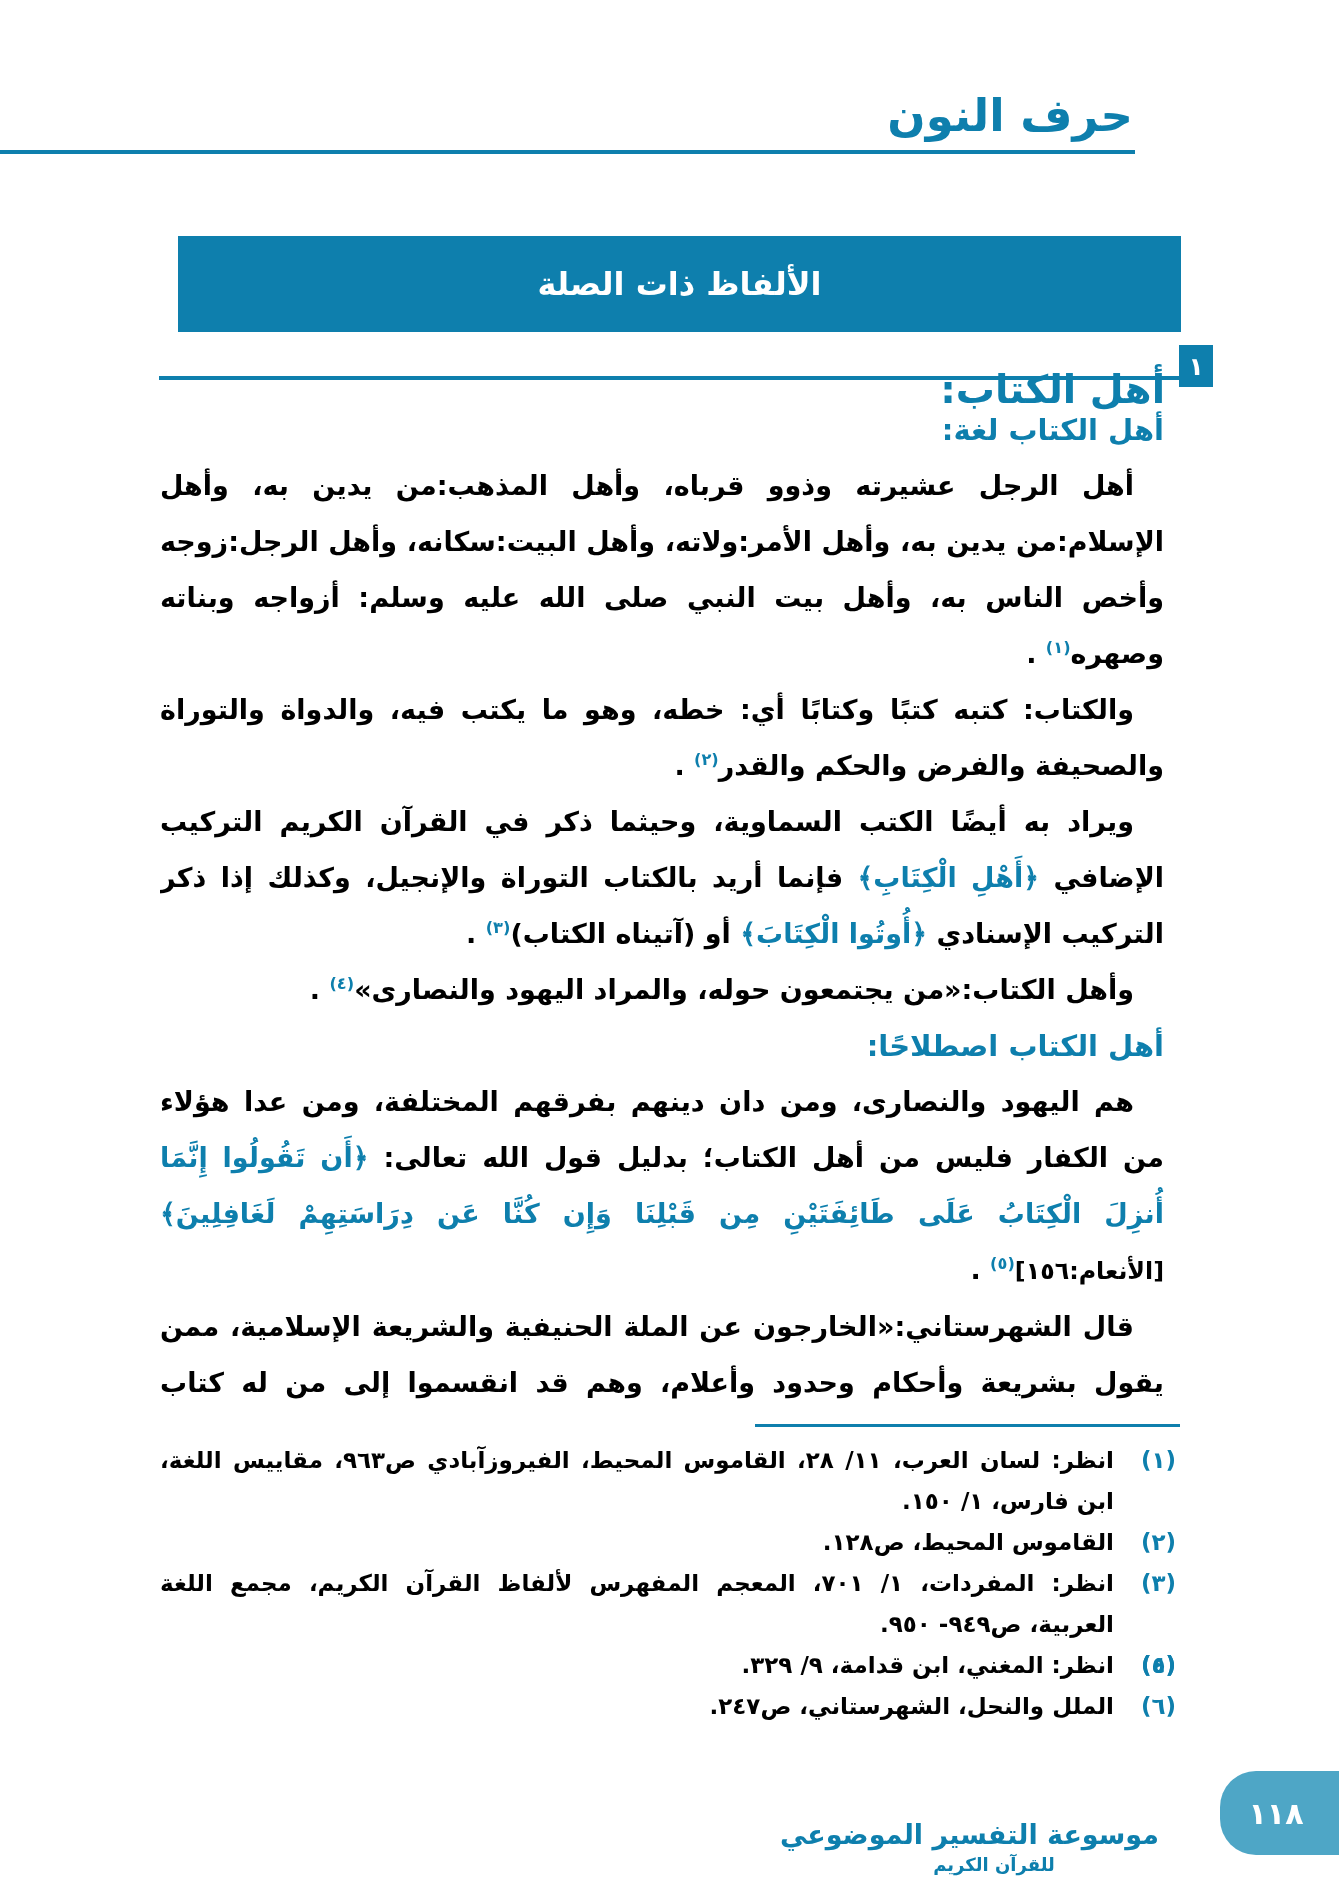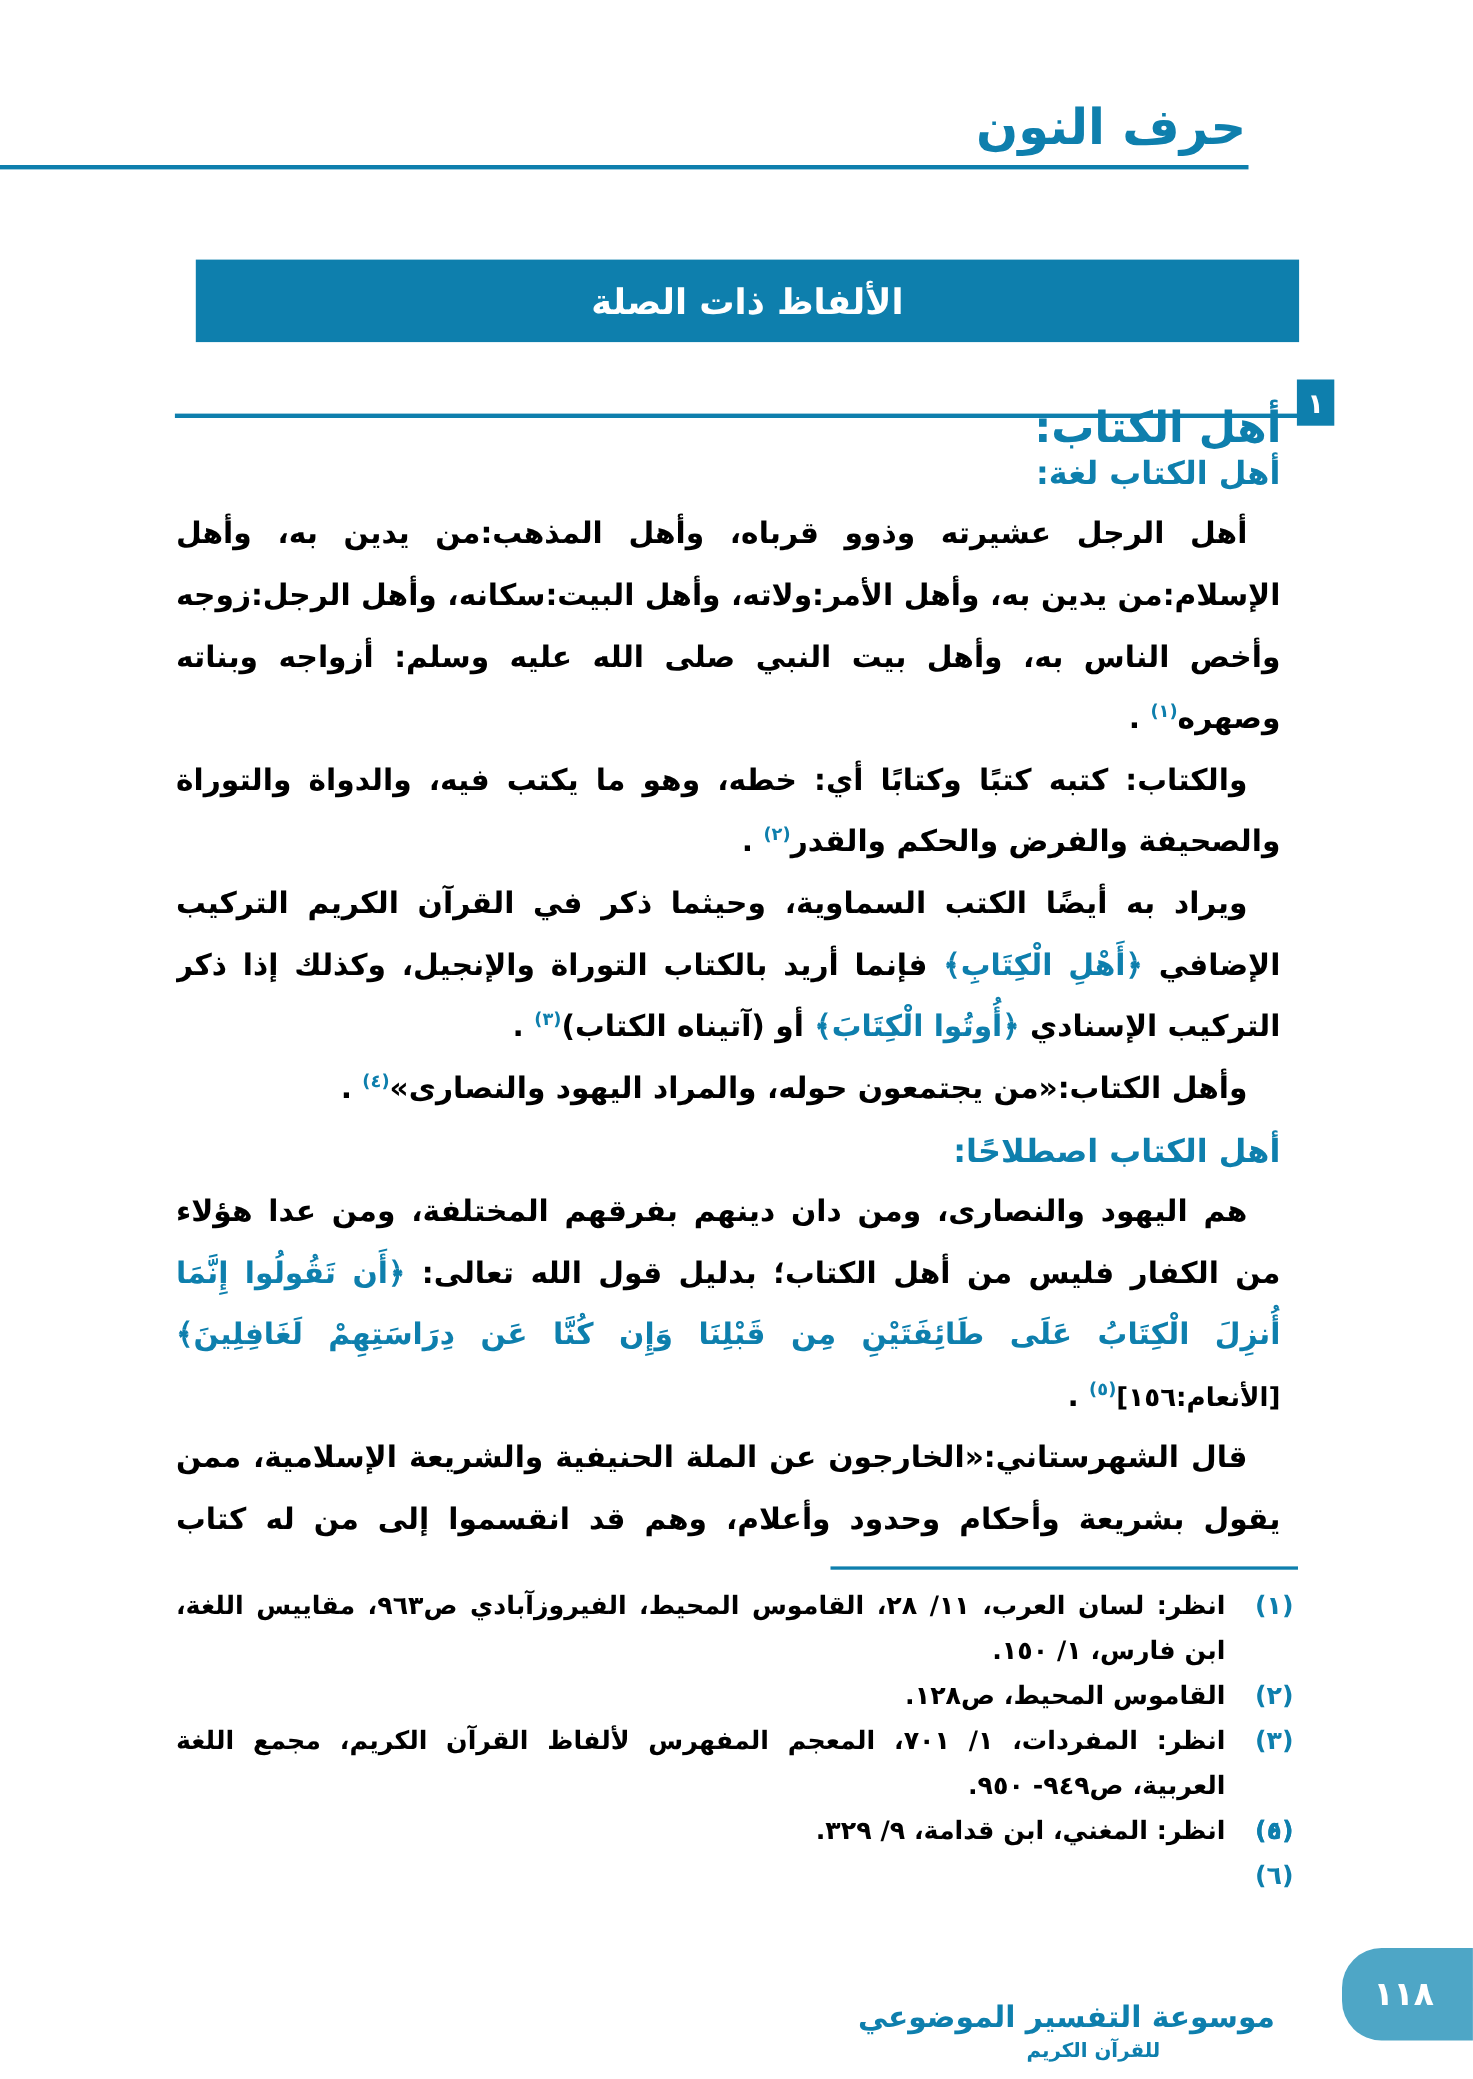--- a/index.html
+++ b/index.html
@@ -19,21 +19,21 @@
     position:absolute; top:86px; right:206px;
     font-size:45px; font-weight:bold; color:var(--accent);
     line-height:60px; letter-spacing:-1px;
   }
   .header-rule {
     position:absolute; top:150px; left:0; width:1135px; height:4px;
     background:var(--accent);
   }
   
   .banner {
-    position:absolute; top:236px; left:178px; width:1003px; height:75px;
+    position:absolute; top:236px; left:178px; width:1003px; height:96px;
     background:var(--accent);
     display:flex; align-items:center; justify-content:center;
   }
   .banner span { color:#fff; font-size:32px; font-weight:bold; }
   
   .term-heading {
     position:absolute; top:320px; right:126px;
     display:flex; align-items:center; gap:14px;
   }
   .num-box {
@@ -121,21 +121,21 @@
     <p class="paragraph"><span class="seg-text">قال الشهرستاني:«الخارجون عن الملة الحنيفية والشريعة الإسلامية، ممن يقول بشريعة وأحكام وحدود وأعلام، وهم قد انقسموا إلى من له كتاب محقق مثل التوراة والإنجيل، وعن هذا يخاطبهم التنزيل بأهل الكتاب، وإلى من له شبهة كتاب، مثل:المجوس»</span></p>
   </div>
 
 <div class="footnote-sep"></div>
 <div class="footnotes" id="footnotes">
     <div class="fn-row"><span class="fn-num">(١)</span><span class="fn-text">انظر: لسان العرب، ١١/ ٢٨، القاموس المحيط، الفيروزآبادي ص٩٦٣، مقاييس اللغة، ابن فارس، ١/ ١٥٠.</span></div>
     <div class="fn-row"><span class="fn-num">(٢)</span><span class="fn-text">القاموس المحيط، ص١٢٨.</span></div>
     <div class="fn-row"><span class="fn-num">(٣)</span><span class="fn-text">انظر: المفردات، ١/ ٧٠١، المعجم المفهرس لألفاظ القرآن الكريم، مجمع اللغة العربية، ص٩٤٩- ٩٥٠.</span></div>
     <div class="fn-row"><span class="fn-num">(٤)</span></div>
     <div class="fn-row"><span class="fn-num">(٥)</span><span class="fn-text">انظر: المغني، ابن قدامة، ٩/ ٣٢٩.</span></div>
-    <div class="fn-row"><span class="fn-num">(٦)</span></div>
+    <div class="fn-row"><span class="fn-num">(٦)</span><span class="fn-text">الملل والنحل، الشهرستاني، ص٢٤٧.</span></div>
   </div>
 
 <div class="logo">
   <div class="logo-main">موسوعة التفسير الموضوعي</div>
   <div class="logo-sub">للقرآن الكريم</div>
 </div>
 <div class="page-badge">
   <span>١١٨</span>
 </div>
 

